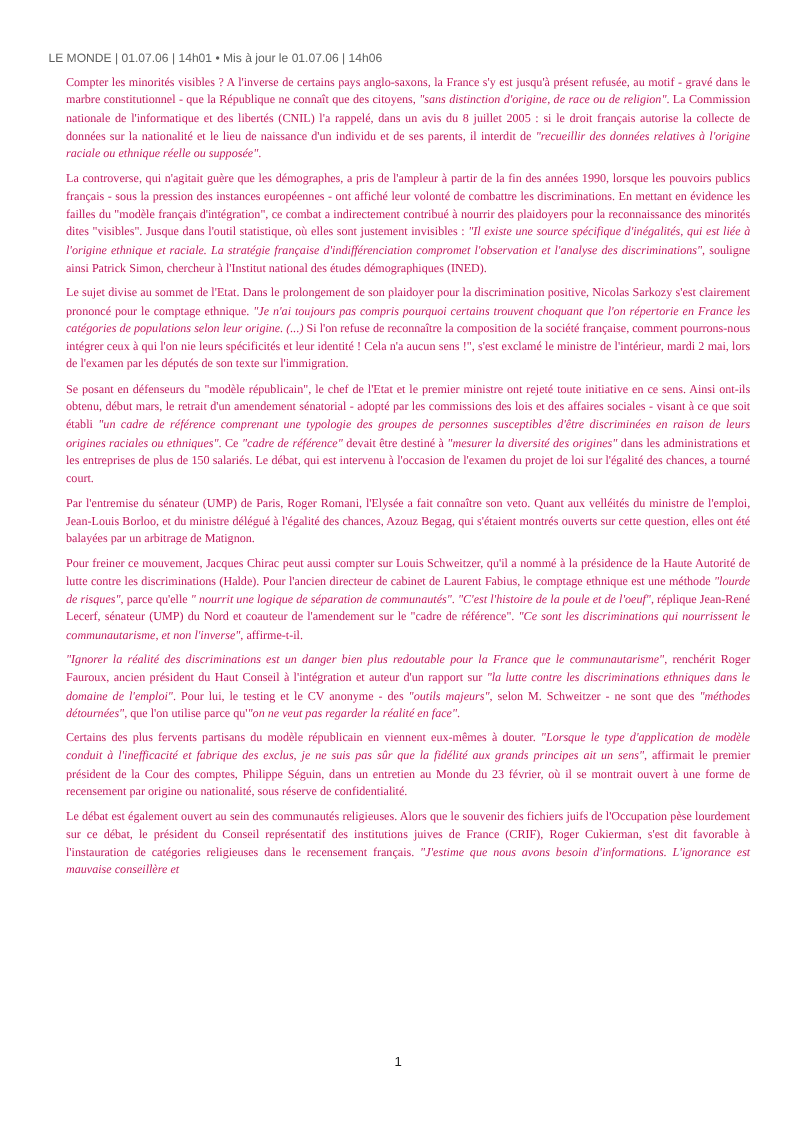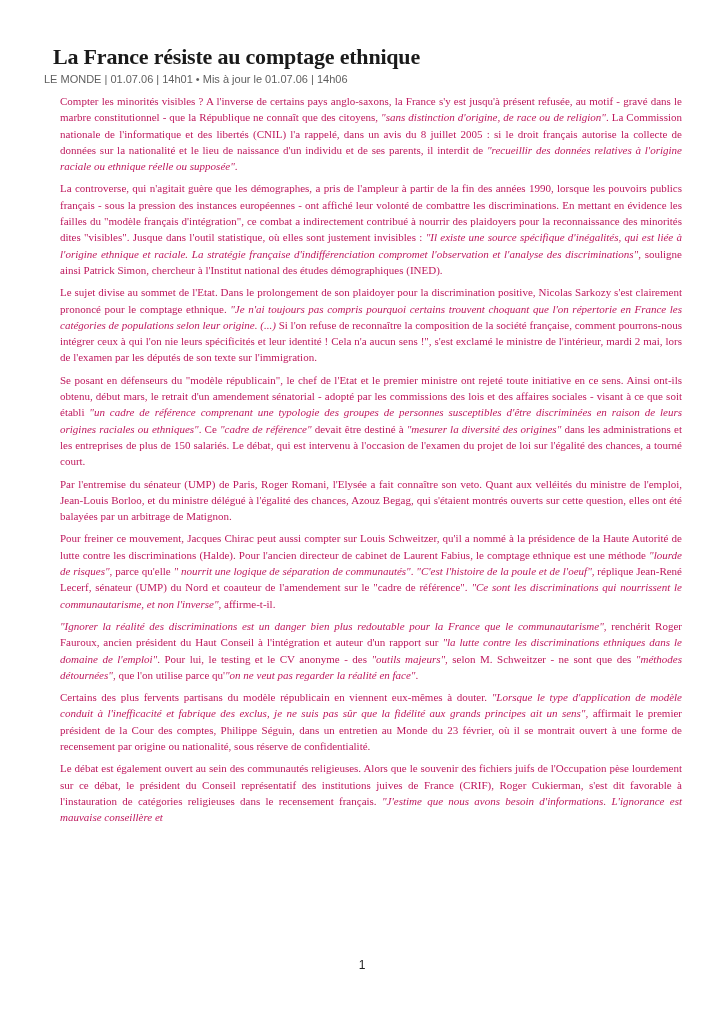--- a/index.html
+++ b/index.html
@@ -55,21 +55,20 @@
     font-family: "Liberation Sans", sans-serif;
     font-size: 12px;
     color: #222222;
   }
 </style>
 </head>
 <body>
 
 <div class="page">
   <div class="content">
-    <h1 class="title">La France résiste au comptage ethnique</h1>
     <div class="byline">LE MONDE | 01.07.06 | 14h01  •  Mis à jour le 01.07.06 | 14h06</div>
     <div class="article-body" id="article-body">
         <p><span>Compter les minorités visibles ? A l'inverse de certains pays anglo-saxons, la France s'y est jusqu'à présent refusée, au motif - gravé dans le marbre constitutionnel - que la République ne connaît que des citoyens, </span><em>"sans distinction d'origine, de race ou de religion"</em><span>. La Commission nationale de l'informatique et des libertés (CNIL) l'a rappelé, dans un avis du 8 juillet 2005 : si le droit français autorise la collecte de données sur la nationalité et le lieu de naissance d'un individu et de ses parents, il interdit de </span><em>"recueillir des données relatives à l'origine raciale ou ethnique réelle ou supposée"</em><span>.</span></p>
         <p><span>La controverse, qui n'agitait guère que les démographes, a pris de l'ampleur à partir de la fin des années 1990, lorsque les pouvoirs publics français - sous la pression des instances européennes - ont affiché leur volonté de combattre les discriminations. En mettant en évidence les failles du "modèle français d'intégration", ce combat a indirectement contribué à nourrir des plaidoyers pour la reconnaissance des minorités dites "visibles". Jusque dans l'outil statistique, où elles sont justement invisibles : </span><em>"Il existe une source spécifique d'inégalités, qui est liée à l'origine ethnique et raciale. La stratégie française d'indifférenciation compromet l'observation et l'analyse des discriminations"</em><span>, souligne ainsi Patrick Simon, chercheur à l'Institut national des études démographiques (INED).</span></p>
         <p><span>Le sujet divise au sommet de l'Etat. Dans le prolongement de son plaidoyer pour la discrimination positive, Nicolas Sarkozy s'est clairement prononcé pour le comptage ethnique. </span><em>"Je n'ai toujours pas compris pourquoi certains trouvent choquant que l'on répertorie en France les catégories de populations selon leur origine. (...)</em><span> Si l'on refuse de reconnaître la composition de la société française, comment pourrons-nous intégrer ceux à qui l'on nie leurs spécificités et leur identité ! Cela n'a aucun sens !", s'est exclamé le ministre de l'intérieur, mardi 2 mai, lors de l'examen par les députés de son texte sur l'immigration.</span></p>
         <p><span>Se posant en défenseurs du "modèle républicain", le chef de l'Etat et le premier ministre ont rejeté toute initiative en ce sens. Ainsi ont-ils obtenu, début mars, le retrait d'un amendement sénatorial - adopté par les commissions des lois et des affaires sociales - visant à ce que soit établi </span><em>"un cadre de référence comprenant une typologie des groupes de personnes susceptibles d'être discriminées en raison de leurs origines raciales ou ethniques"</em><span>. Ce </span><em>"cadre de référence"</em><span> devait être destiné à </span><em>"mesurer la diversité des origines"</em><span> dans les administrations et les entreprises de plus de 150 salariés. Le débat, qui est intervenu à l'occasion de l'examen du projet de loi sur l'égalité des chances, a tourné court.</span></p>
         <p><span>Par l'entremise du sénateur (UMP) de Paris, Roger Romani, l'Elysée a fait connaître son veto. Quant aux velléités du ministre de l'emploi, Jean-Louis Borloo, et du ministre délégué à l'égalité des chances, Azouz Begag, qui s'étaient montrés ouverts sur cette question, elles ont été balayées par un arbitrage de Matignon.</span></p>
         <p><span>Pour freiner ce mouvement, Jacques Chirac peut aussi compter sur Louis Schweitzer, qu'il a nommé à la présidence de la Haute Autorité de lutte contre les discriminations (Halde). Pour l'ancien directeur de cabinet de Laurent Fabius, le comptage ethnique est une méthode </span><em>"lourde de risques"</em><span>, parce qu'elle </span><em>" nourrit une logique de séparation de communautés"</em><span>. </span><em>"C'est l'histoire de la poule et de l'oeuf"</em><span>, réplique Jean-René Lecerf, sénateur (UMP) du Nord et coauteur de l'amendement sur le "cadre de référence". </span><em>"Ce sont les discriminations qui nourrissent le communautarisme, et non l'inverse"</em><span>, affirme-t-il.</span></p>
         <p><em>"Ignorer la réalité des discriminations est un danger bien plus redoutable pour la France que le communautarisme"</em><span>, renchérit Roger Fauroux, ancien président du Haut Conseil à l'intégration et auteur d'un rapport sur </span><em>"la lutte contre les discriminations ethniques dans le domaine de l'emploi"</em><span>. Pour lui, le testing et le CV anonyme - des </span><em>"outils majeurs"</em><span>, selon M. Schweitzer - ne sont que des </span><em>"méthodes détournées"</em><span>, que l'on utilise parce qu'</span><em>"on ne veut pas regarder la réalité en face"</em><span>.</span></p>
         <p><span>Certains des plus fervents partisans du modèle républicain en viennent eux-mêmes à douter. </span><em>"Lorsque le type d'application de modèle conduit à l'inefficacité et fabrique des exclus, je ne suis pas sûr que la fidélité aux grands principes ait un sens"</em><span>, affirmait le premier président de la Cour des comptes, Philippe Séguin, dans un entretien au Monde du 23 février, où il se montrait ouvert à une forme de recensement par origine ou nationalité, sous réserve de confidentialité.</span></p>

